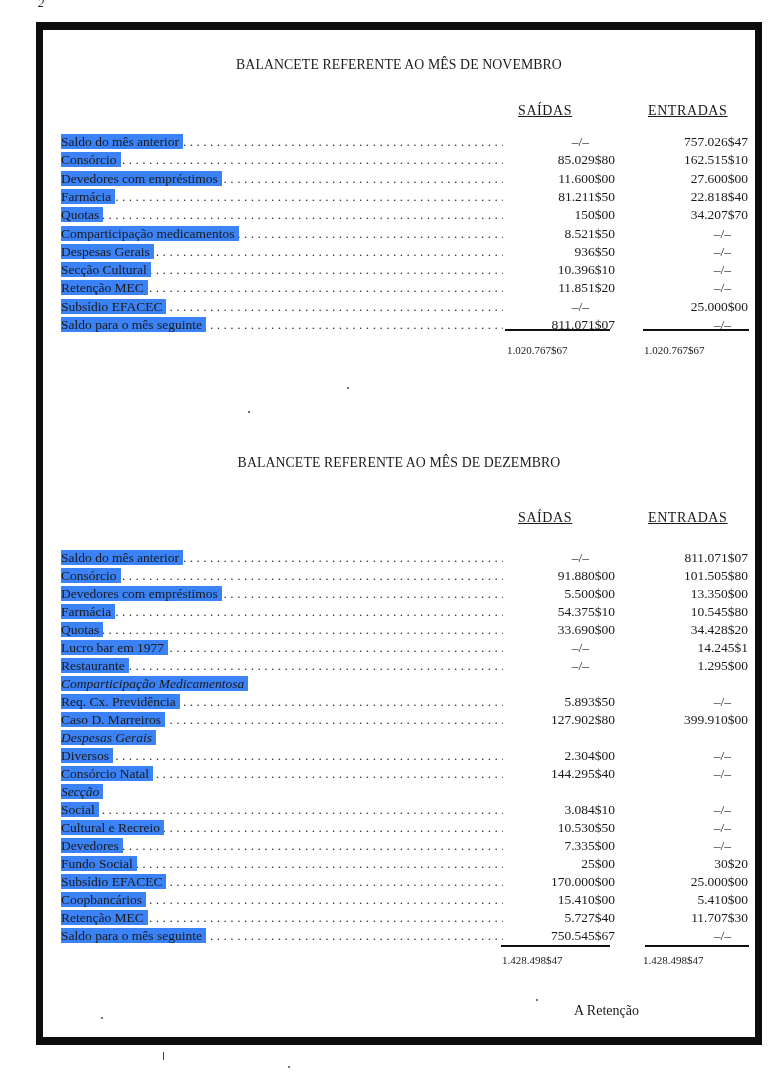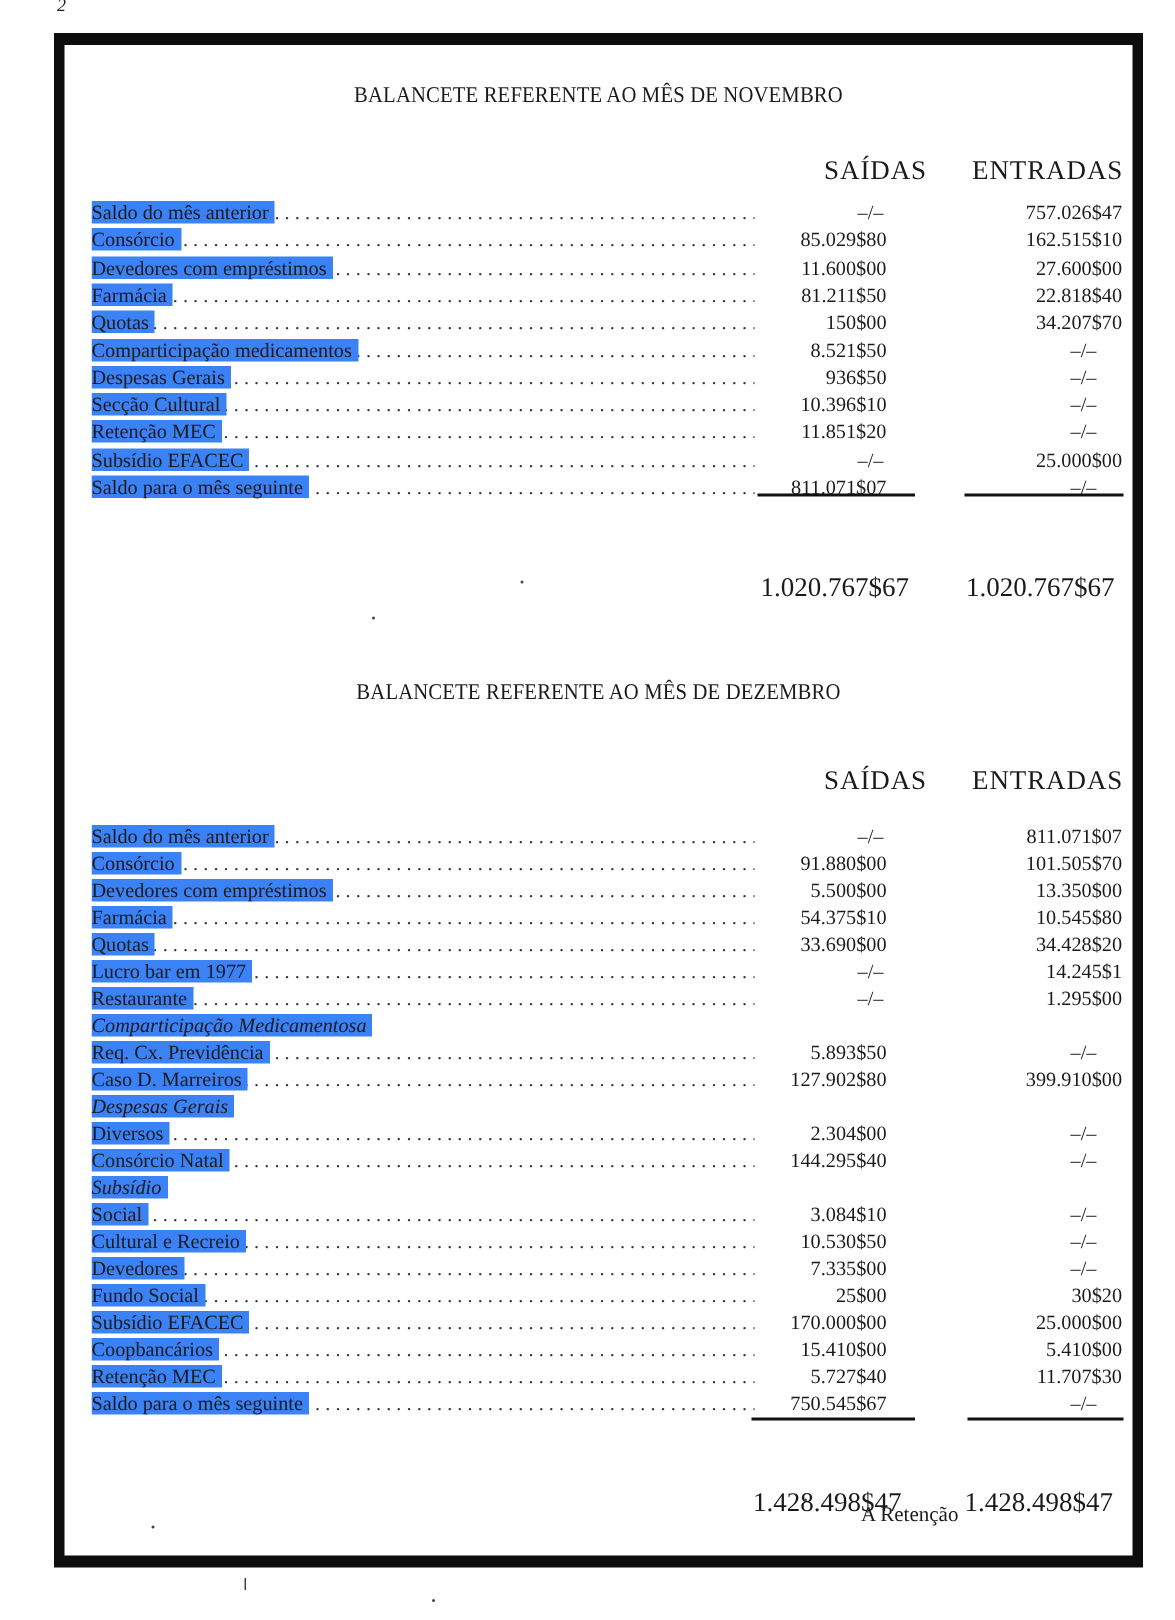--- a/index.html
+++ b/index.html
@@ -43,23 +43,24 @@
       left: 0;
       width: 712px;
       text-align: center;
       font-size: 15px;
       letter-spacing: 0.1px;
       transform: scaleX(0.92);
       transform-origin: center;
     }
     .col-head {
       position: absolute;
-      font-size: 18px;
+      font-size: 14px;
       letter-spacing: 0.6px;
-      text-align: right;
+      text-align: left;
+      text-decoration: underline;
     }
     .row {
       position: absolute;
       left: 18px;
       width: 690px;
       height: 18px;
       font-size: 13.5px;
       line-height: 18px;
     }
     .row .label {
@@ -91,21 +92,21 @@
     .row .label.italic .txt {
       font-style: italic;
     }
     .row .val {
       position: absolute;
       top: 0;
       white-space: nowrap;
       font-size: 13.5px;
     }
     .row .val.out {
-      right: 160px;
+      right: 136px;
       width: 110px;
       text-align: right;
     }
     .row .val.in {
       right: 3px;
       width: 110px;
       text-align: right;
     }
     .row .val.dash-out {
       right: 162px;
@@ -113,23 +114,22 @@
     .row .val.dash-in {
       right: 20px;
     }
     .rule {
       position: absolute;
       height: 2px;
       background: #111;
     }
     .total {
       position: absolute;
-      font-size: 18px;
+      font-size: 11px;
       white-space: nowrap;
-      margin-top: 37px;
     }
     .signature {
       position: absolute;
       font-size: 14px;
     }
     .speck {
       position: absolute;
       width: 2px;
       height: 2px;
       background: #444;
@@ -216,21 +216,21 @@
     <div class="col-head" style="left:605px; width:100px; top:480px;">ENTRADAS</div>
     <div id="dec-rows">
         <div class="row" style="top: 519px;">
           <div class="label"><span class="dots">........................................................................................................................</span><span class="txt">Saldo do mês anterior</span></div>
           <div class="val out dash-out" style="width: auto;">–/–</div>
           <div class="val in">811.071$07</div>
         </div>
         <div class="row" style="top: 537px;">
           <div class="label"><span class="dots">........................................................................................................................</span><span class="txt">Consórcio</span></div>
           <div class="val out">91.880$00</div>
-          <div class="val in">101.505$70</div>
+          <div class="val in">101.505$80</div>
         </div>
         <div class="row" style="top: 555px;">
           <div class="label"><span class="dots">........................................................................................................................</span><span class="txt">Devedores com empréstimos</span></div>
           <div class="val out">5.500$00</div>
           <div class="val in">13.350$00</div>
         </div>
         <div class="row" style="top: 573px;">
           <div class="label"><span class="dots">........................................................................................................................</span><span class="txt">Farmácia</span></div>
           <div class="val out">54.375$10</div>
           <div class="val in">10.545$80</div>
@@ -270,21 +270,21 @@
           <div class="label"><span class="dots">........................................................................................................................</span><span class="txt">Diversos</span></div>
           <div class="val out">2.304$00</div>
           <div class="val in dash-in" style="width: auto;">–/–</div>
         </div>
         <div class="row" style="top: 735px;">
           <div class="label"><span class="dots">........................................................................................................................</span><span class="txt">Consórcio Natal</span></div>
           <div class="val out">144.295$40</div>
           <div class="val in dash-in" style="width: auto;">–/–</div>
         </div>
         <div class="row" style="top: 753px;">
-          <div class="label italic"><span class="txt">Subsídio</span></div>
+          <div class="label italic"><span class="txt">Secção</span></div>
         </div>
         <div class="row" style="top: 771px;">
           <div class="label"><span class="dots">........................................................................................................................</span><span class="txt">Social</span></div>
           <div class="val out">3.084$10</div>
           <div class="val in dash-in" style="width: auto;">–/–</div>
         </div>
         <div class="row" style="top: 789px;">
           <div class="label"><span class="dots">........................................................................................................................</span><span class="txt">Cultural e Recreio</span></div>
           <div class="val out">10.530$50</div>
           <div class="val in dash-in" style="width: auto;">–/–</div>

